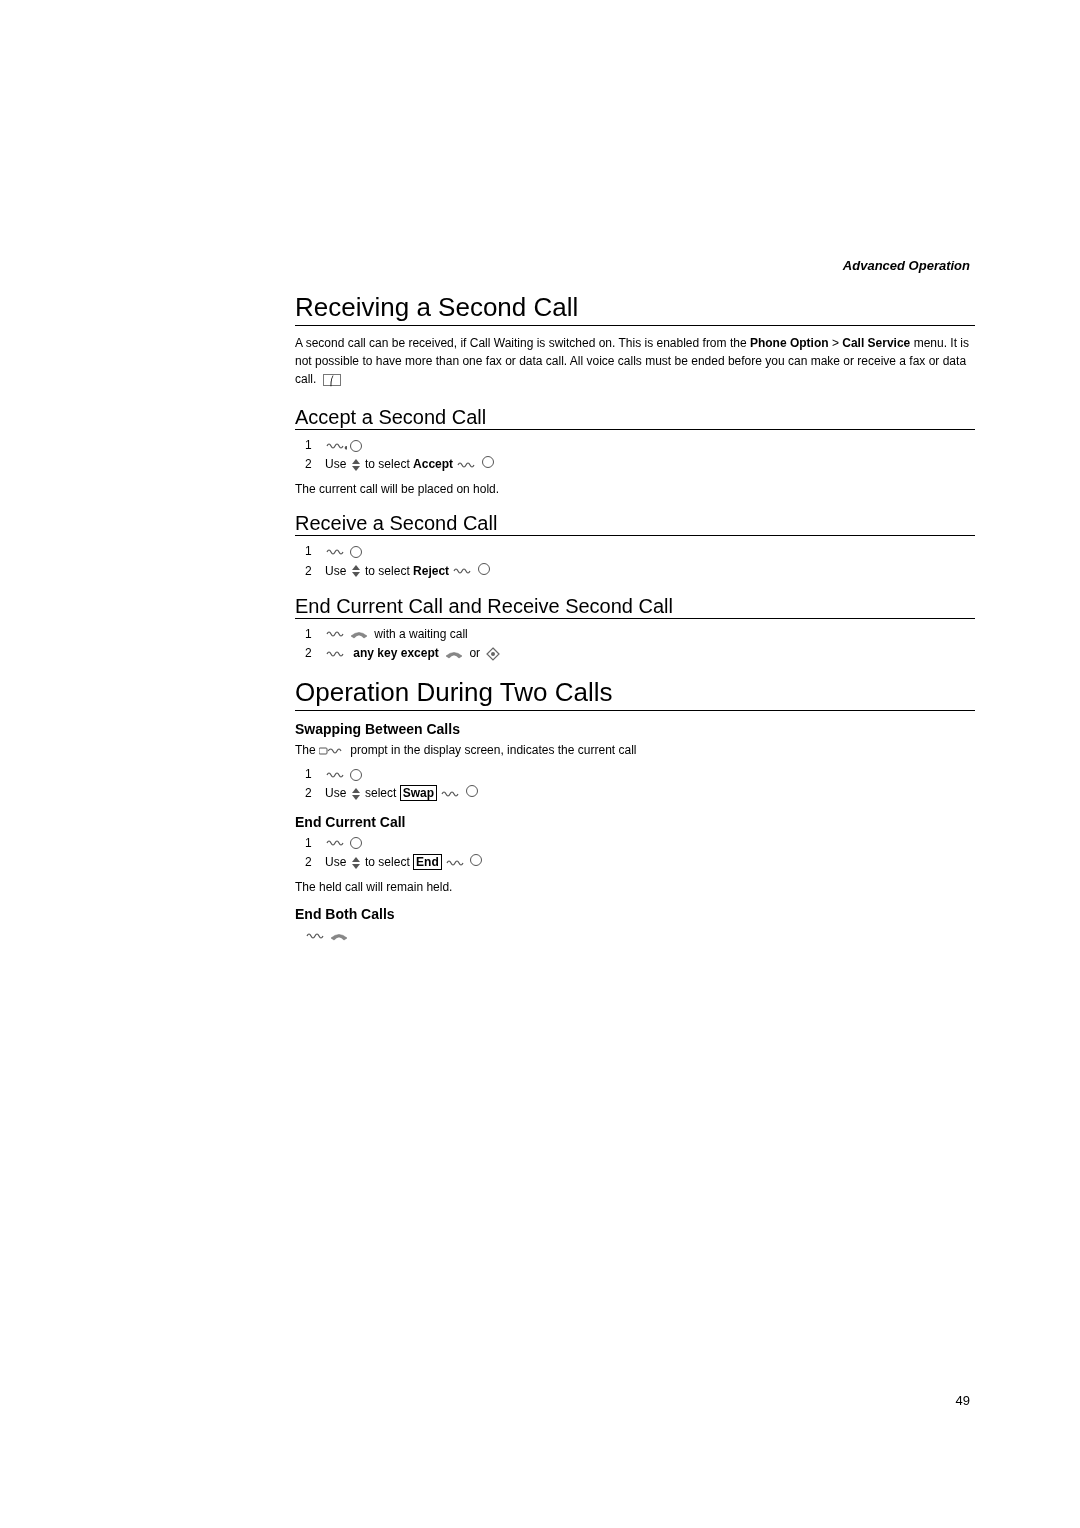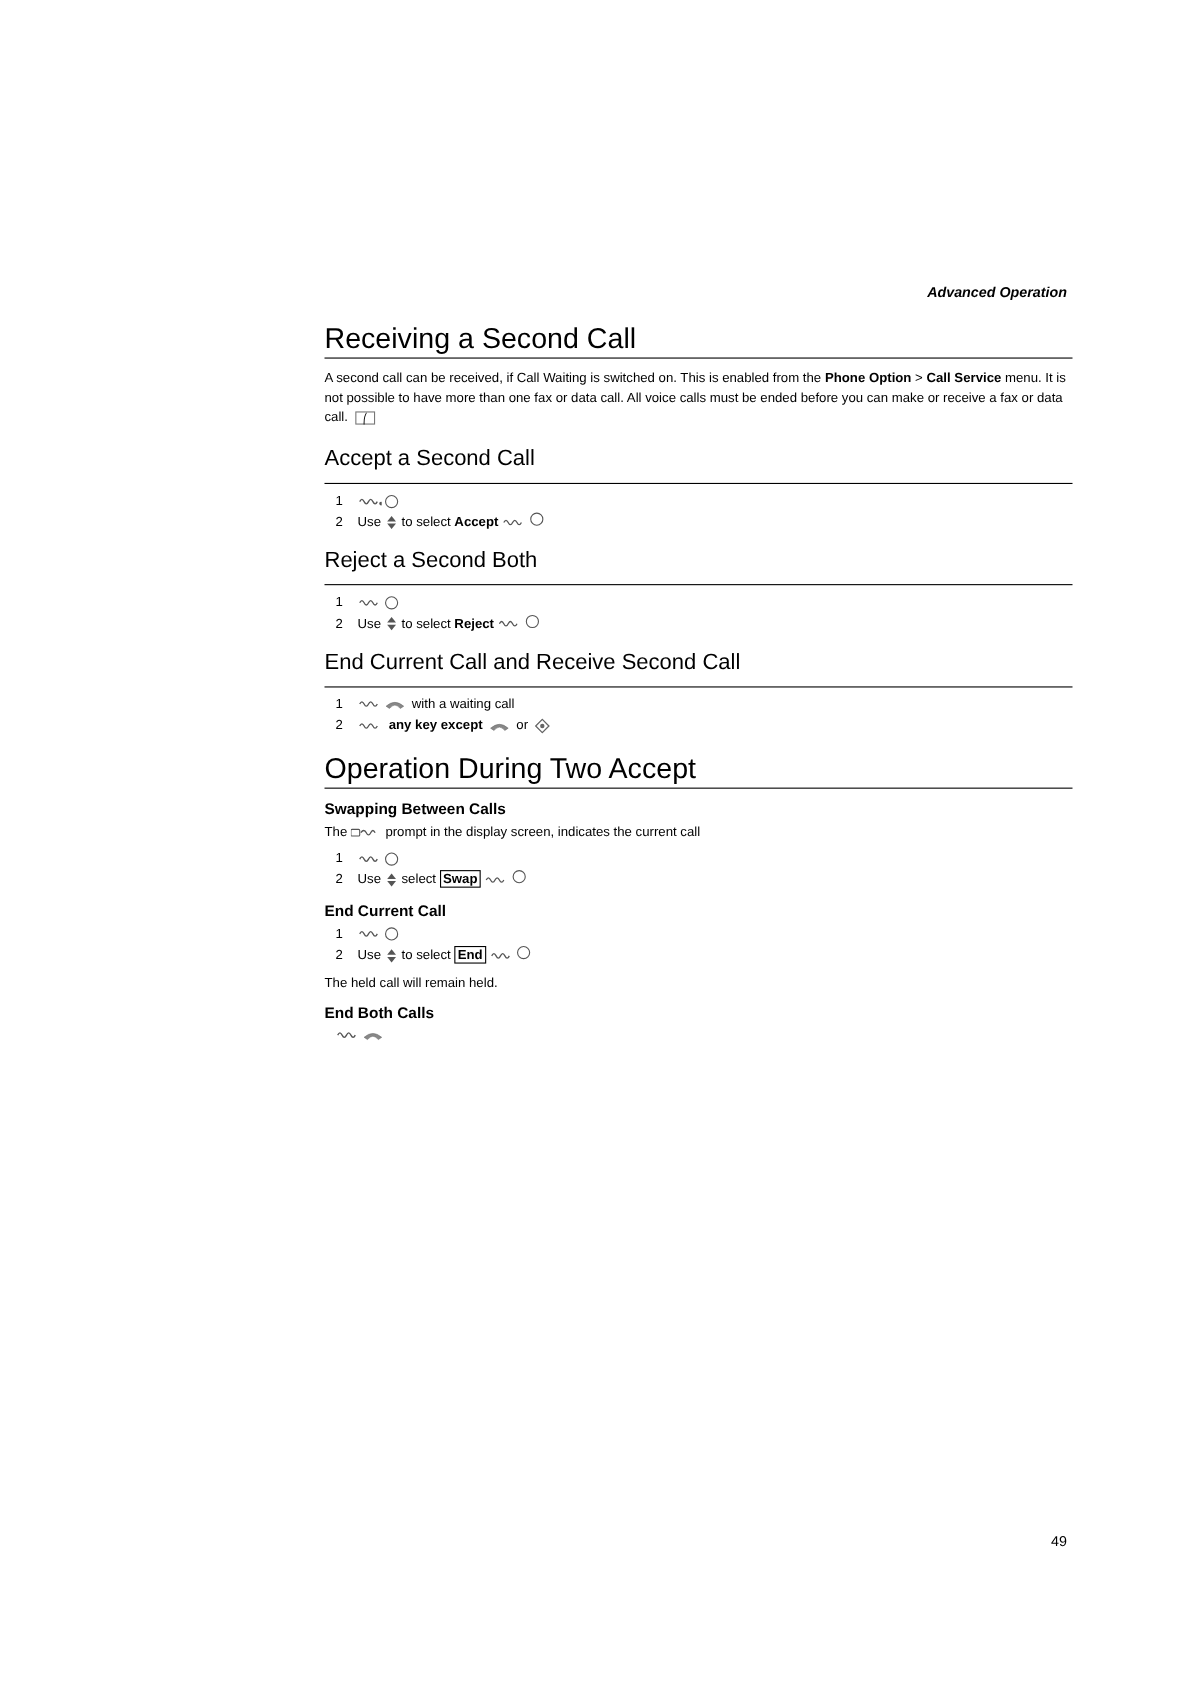--- a/index.html
+++ b/index.html
@@ -51,21 +51,21 @@
       padding-bottom: 2px;
       margin-bottom: 8px;
       font-family: Arial, Helvetica, sans-serif;
     }
 
     .subsection-title {
       font-size: 20px;
       font-weight: normal;
       color: #000;
       border-bottom: 1px solid #000;
-      padding-bottom: 10px;
+      padding-bottom: 0;
       margin-bottom: 6px;
       font-family: Arial, Helvetica, sans-serif;
     }
 
     .sub-subsection-title {
       font-size: 14px;
       font-weight: bold;
       color: #000;
       margin-bottom: 4px;
       margin-top: 10px;
@@ -192,24 +192,25 @@
               <polygon points="6,13 10,8 2,8" fill="#555"></polygon>
             </svg>
             to select <b>Accept</b>
             <svg class="svg-icon" width="22" height="14" viewBox="0 0 22 14">
               <path d="M2,7 Q4,3 6,7 Q8,11 10,7 Q12,3 14,7 Q16,11 18,7" stroke="#555" stroke-width="1.2" fill="none"></path>
             </svg>
             <span class="icon-circle-btn"></span>
           </span>
         </li>
       </ul>
+      <p class="body-text">The current call will be placed on hold.</p>
     </div>
 
     <div class="subsection-block">
-      <div class="subsection-title">Reject a Second Both</div>
+      <div class="subsection-title">Receive a Second Call</div>
       <ul class="steps-list">
         <li>
           <span class="step-num">1</span>
           <span class="icon-group">
             <svg class="svg-icon" width="22" height="14" viewBox="0 0 22 14">
               <path d="M2,7 Q4,3 6,7 Q8,11 10,7 Q12,3 14,7 Q16,11 18,7" stroke="#555" stroke-width="1.2" fill="none"></path>
             </svg>
             <span class="icon-circle-btn"></span>
           </span>
         </li>
@@ -262,21 +263,21 @@
             <svg class="svg-icon" width="14" height="14" viewBox="0 0 14 14">
               <polygon points="7,1 13,7 7,13 1,7" fill="none" stroke="#666" stroke-width="1.2"></polygon>
               <circle cx="7" cy="7" r="2" fill="#666"></circle>
             </svg>
           </span>
         </li>
       </ul>
     </div>
 
     <div class="section-block">
-      <div class="section-title">Operation During Two Accept</div>
+      <div class="section-title">Operation During Two Calls</div>
 
       <div class="sub-subsection-title">Swapping Between Calls</div>
       <p class="body-text">
         The 
         <svg class="svg-icon" width="28" height="14" viewBox="0 0 28 14">
           <rect x="0" y="4" width="8" height="6" rx="1" fill="none" stroke="#555" stroke-width="1"></rect>
           <path d="M9,7 Q12,3 14,7 Q16,11 18,7 Q20,3 22,7" stroke="#555" stroke-width="1.2" fill="none"></path>
         </svg>
         prompt in the display screen, indicates the current call
       </p>

